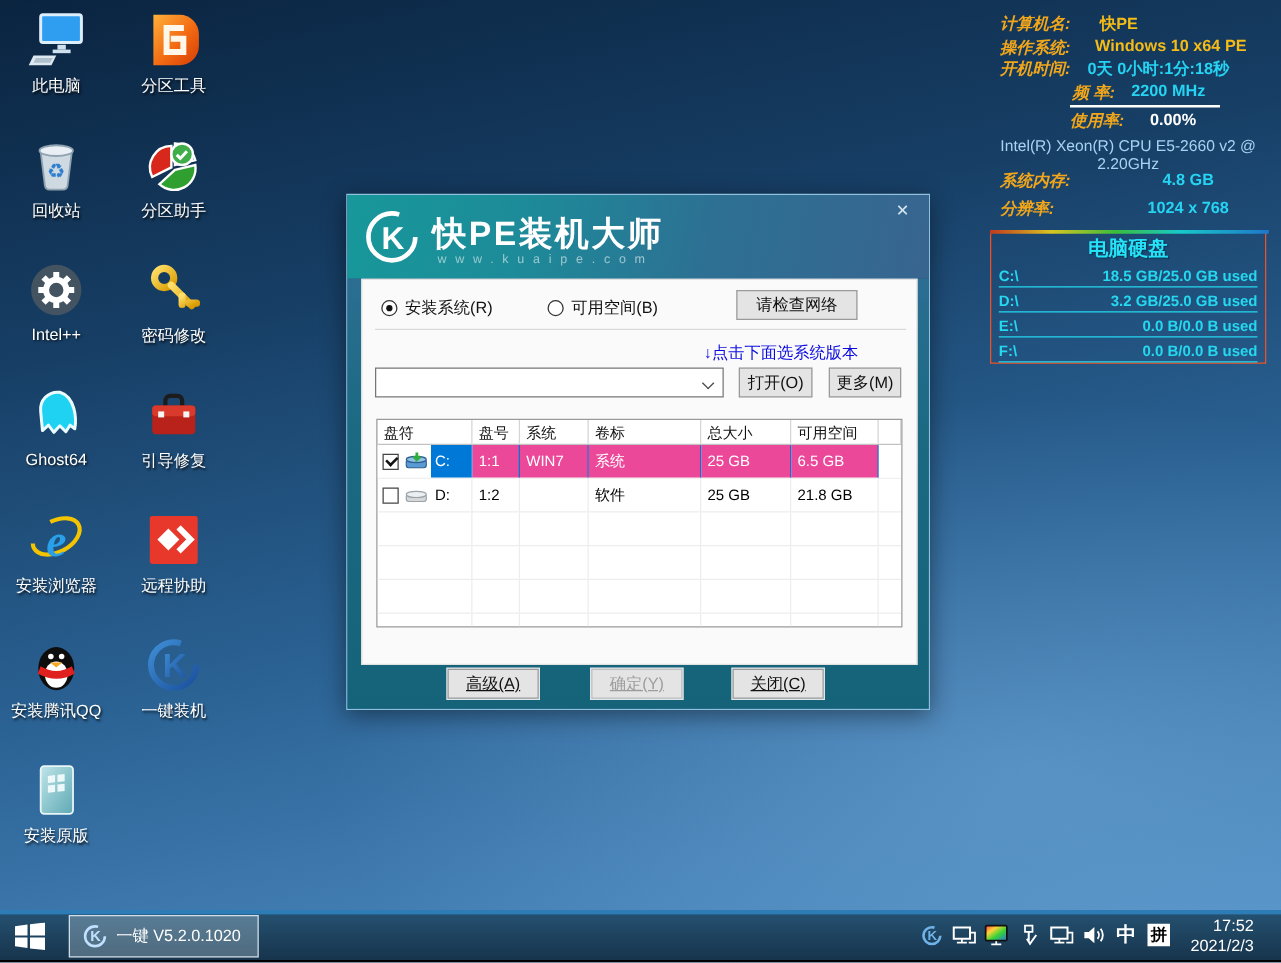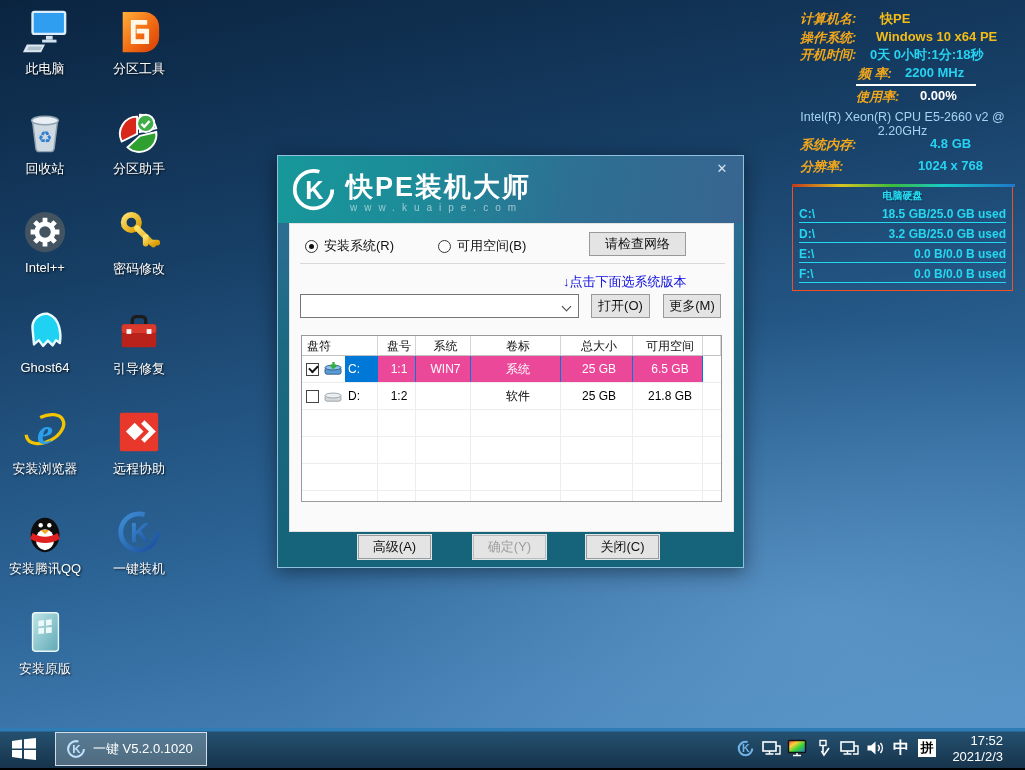--- a/index.html
+++ b/index.html
@@ -24,21 +24,21 @@
   .si-lab{ color:#f2a71b;font-style:italic; }
   .v-gold{ color:#f5bb16; } .v-cyan{ color:#25d3f2; } .v-white{ color:#fff; }
   .si-hr{ position:absolute; left:81px; top:84px; width:120px; height:2px; background:#fff; }
   .si-cpu{ position:absolute; left:10px; top:110px; width:235px; text-align:center; color:#a9d3f2; font-weight:normal; font-size:12.5px; }
 
   
   .diskpanel{ position:absolute; left:792px; top:185px; width:221px; height:106px;
     border:1px solid #ef5125; font-size:12px; }
   .dp-topline{ position:absolute; left:-1px; top:-2px; width:223px; height:3px;
     background:linear-gradient(90deg,#c23a1e 0%,#d9c422 22%,#3bbd3b 45%,#17c9c9 68%,#1f77c9 100%); }
-  .dp-title{ text-align:center; color:#25e2f8; font-weight:bold; font-size:10px; margin-top:3px;
+  .dp-title{ text-align:center; color:#25e2f8; font-weight:bold; font-size:16px; margin-top:3px;
     text-shadow:1px 1px 1px rgba(0,40,60,.7); }
   .dp-row{ display:flex; justify-content:space-between; margin:0 6px; padding-top:4px;
     border-bottom:1px solid #25d8ef; color:#25d8ef; font-weight:bold; height:20px; }
 
   
   .dialog{ position:absolute; left:277px; top:155px; width:467px; height:413px;
     border:1px solid #8fc0de; box-shadow:0 4px 18px rgba(0,0,0,.45); }
   .dlg-header{ position:relative; height:67px;
     background:linear-gradient(100deg,#17989a 0%,#1d8b99 30%,#2d7093 62%,#386590 100%); }
   .dlg-logo{ position:absolute; left:13px; top:11px; }
@@ -60,40 +60,40 @@
   .bluelink{ position:absolute; top:49px; font-size:13px; color:#0a0ae0; cursor:pointer; white-space:nowrap; }
   #link-support{ left:10px; } #link-pick{ left:273px; }
   .combo{ position:absolute; left:10px; top:70px; width:279px; height:24px; background:#fff; border:1px solid #767676; cursor:pointer; }
   .combo .chev{ position:absolute; right:8px; top:8px; width:7px; height:7px; border-left:1.5px solid #444;
     border-bottom:1.5px solid #444; transform:rotate(-45deg); }
   #btn-open{ position:absolute; left:301px; top:70px; width:59px; height:24px; }
   #btn-more{ position:absolute; left:373px; top:70px; width:58px; height:24px; }
 
   .dtable{ position:absolute; left:11px; top:111px; width:421px; height:167px; background:#fff;
     border:1px solid #9a9a9a; overflow:hidden; font-size:12px; }
-  .trow{ display:flex; height:27px; line-height:27px; border-bottom:1px solid #ededed;text-align:center; }
+  .trow{ display:flex; height:27px; line-height:27px; border-bottom:1px solid #ededed; }
   .thead{ height:20px; line-height:20px; border-bottom:1px solid #c2c2c2; font-size:12px; color:#111; }
   .cell{ flex:none; padding-left:5px; border-right:1px solid #ededed; overflow:hidden; white-space:nowrap; }
   .thead .cell{ border-right:1px solid #d5d5d5; }
   .c0{width:76px;} .c1{width:38px;} .c2{width:55px;} .c3{width:90px;} .c4{width:72px;} .c5{width:70px;} .c6{width:18px;border-right:none;}
   .trow.sel .cell{ background:#ec4899; color:#fff; border-right-color:#0078d7; }
   .trow.sel .cell.c0{ background:linear-gradient(90deg,#fff 0 43px,#0078d7 43px); padding-left:0; }
   .trow.sel .cell.c6{ background:#fff; }
   .cell.c0{ display:flex; align-items:center; padding-left:0; }
   .cbx{ width:13px; height:13px; border:1px solid #444; background:#fff; margin:0 5px 0 4px; position:relative; flex:none; }
   .cbx.on::after{ content:""; position:absolute; left:2px; top:1px; width:7px; height:4px;
     border-left:2px solid #111; border-bottom:2px solid #111; transform:rotate(-45deg); }
   .diskimg{ flex:none; margin-right:3px; }
   .drv{ padding-left:2px; }
 
   .btnrow{ position:absolute; left:0; bottom:0; width:100%; height:37px; }
   #btn-adv{ position:absolute; left:80px; top:5px; width:73px; height:24px; }
   #btn-ok{ position:absolute; left:195px; top:5px; width:73px; height:24px; }
   #btn-close{ position:absolute; left:308px; top:5px; width:73px; height:24px; }
-  .btnrow .btn{ box-shadow:0 0 0 1px #dfe7ea; }
+  .btnrow .btn{ box-shadow:0 0 0 1px #dfe7ea;text-decoration:underline; }
 
   
   .taskbar{ position:absolute; left:0; top:728px; width:1025px; height:42px;
     background:linear-gradient(180deg,#2e7cb5 0,#2e7cb5 3px,#24506f 4px,#17344c 100%);
     border-bottom:2px solid #000; }
   .startbtn{ position:absolute; left:12px; top:10px; width:26px; height:22px; cursor:pointer; }
   .taskbtn{ position:absolute; left:55px; top:4px; width:152px; height:34px;
     background:rgba(210,228,240,.30); border:1px solid rgba(240,248,255,.8);
     display:flex; align-items:center; gap:7px; padding-left:10px; cursor:pointer; }
   .taskbtn span{ color:#fff; font-size:13px; }

